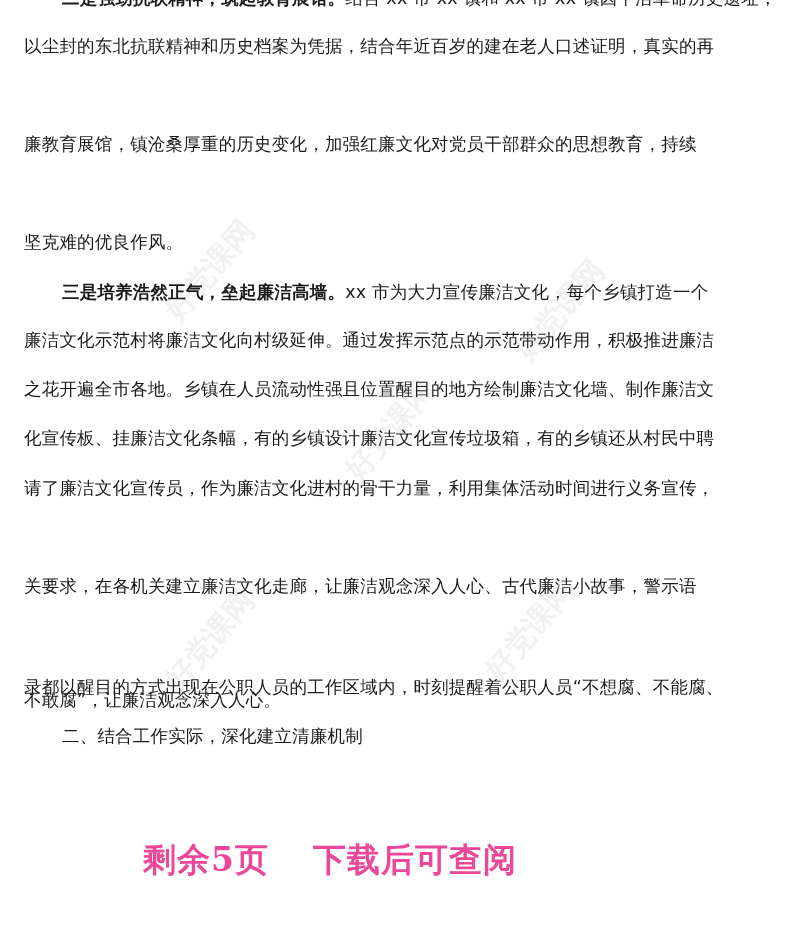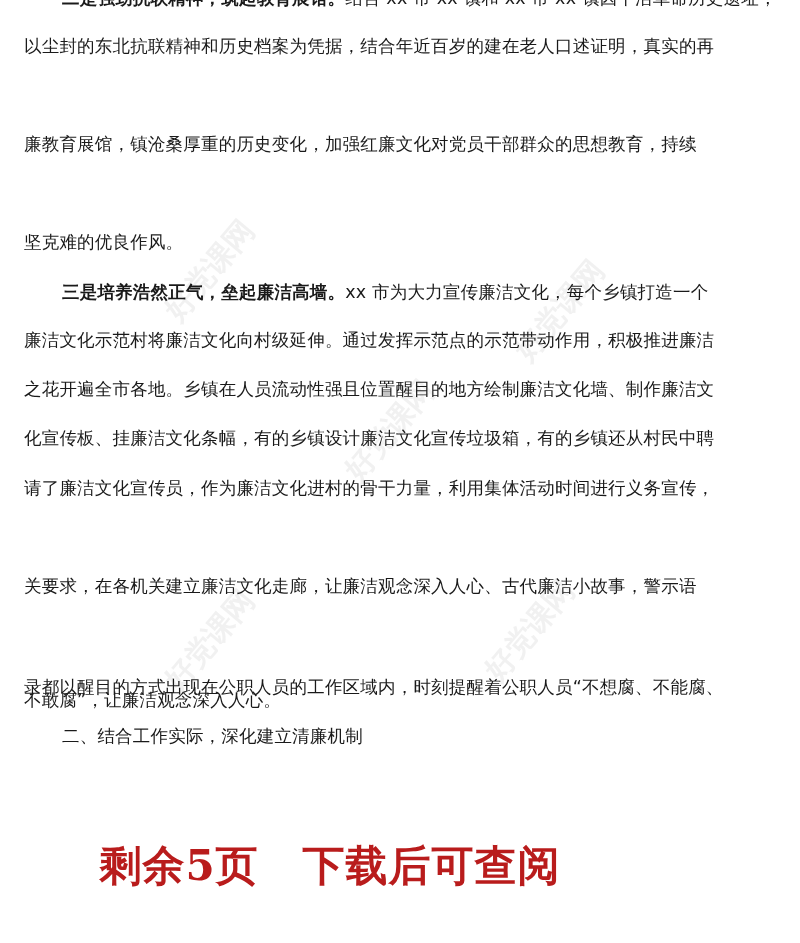--- a/index.html
+++ b/index.html
@@ -7,21 +7,21 @@
          font-family:"DejaVu Sans", "Liberation Sans", sans-serif; color:#1a1a1a; }
   .page { position:absolute; left:0; top:0; width:800px; height:943px; }
   .line { position:absolute; left:24px; width:760px; font-size:17.5px; line-height:24px;
           white-space:nowrap; letter-spacing:0.2px; }
   .indent { left:62px; }
   .bold { font-weight:bold; }
   .cut { top:-14px; }
   .watermark { position:absolute; font-size:30px; color:rgba(180,180,180,0.18);
                transform:rotate(-50deg); white-space:nowrap; font-weight:bold; pointer-events:none; }
   .remaining { position:absolute; left:0; width:660px; top:838px; text-align:center;
-               font-size:42px; font-weight:bold; color:#b91c1c; font-family:"DejaVu Serif", serif;
+               font-size:33px; font-weight:bold; color:#ec4899; font-family:"DejaVu Serif", serif;
                letter-spacing:1px; }
   .remaining span { display:inline-block; }
   .gap { width:44px; }
 </style>
 </head>
 <body>
 
 <div class="page">
 
   <div class="watermark" style="left:150px;top:250px;">好党课网</div>

